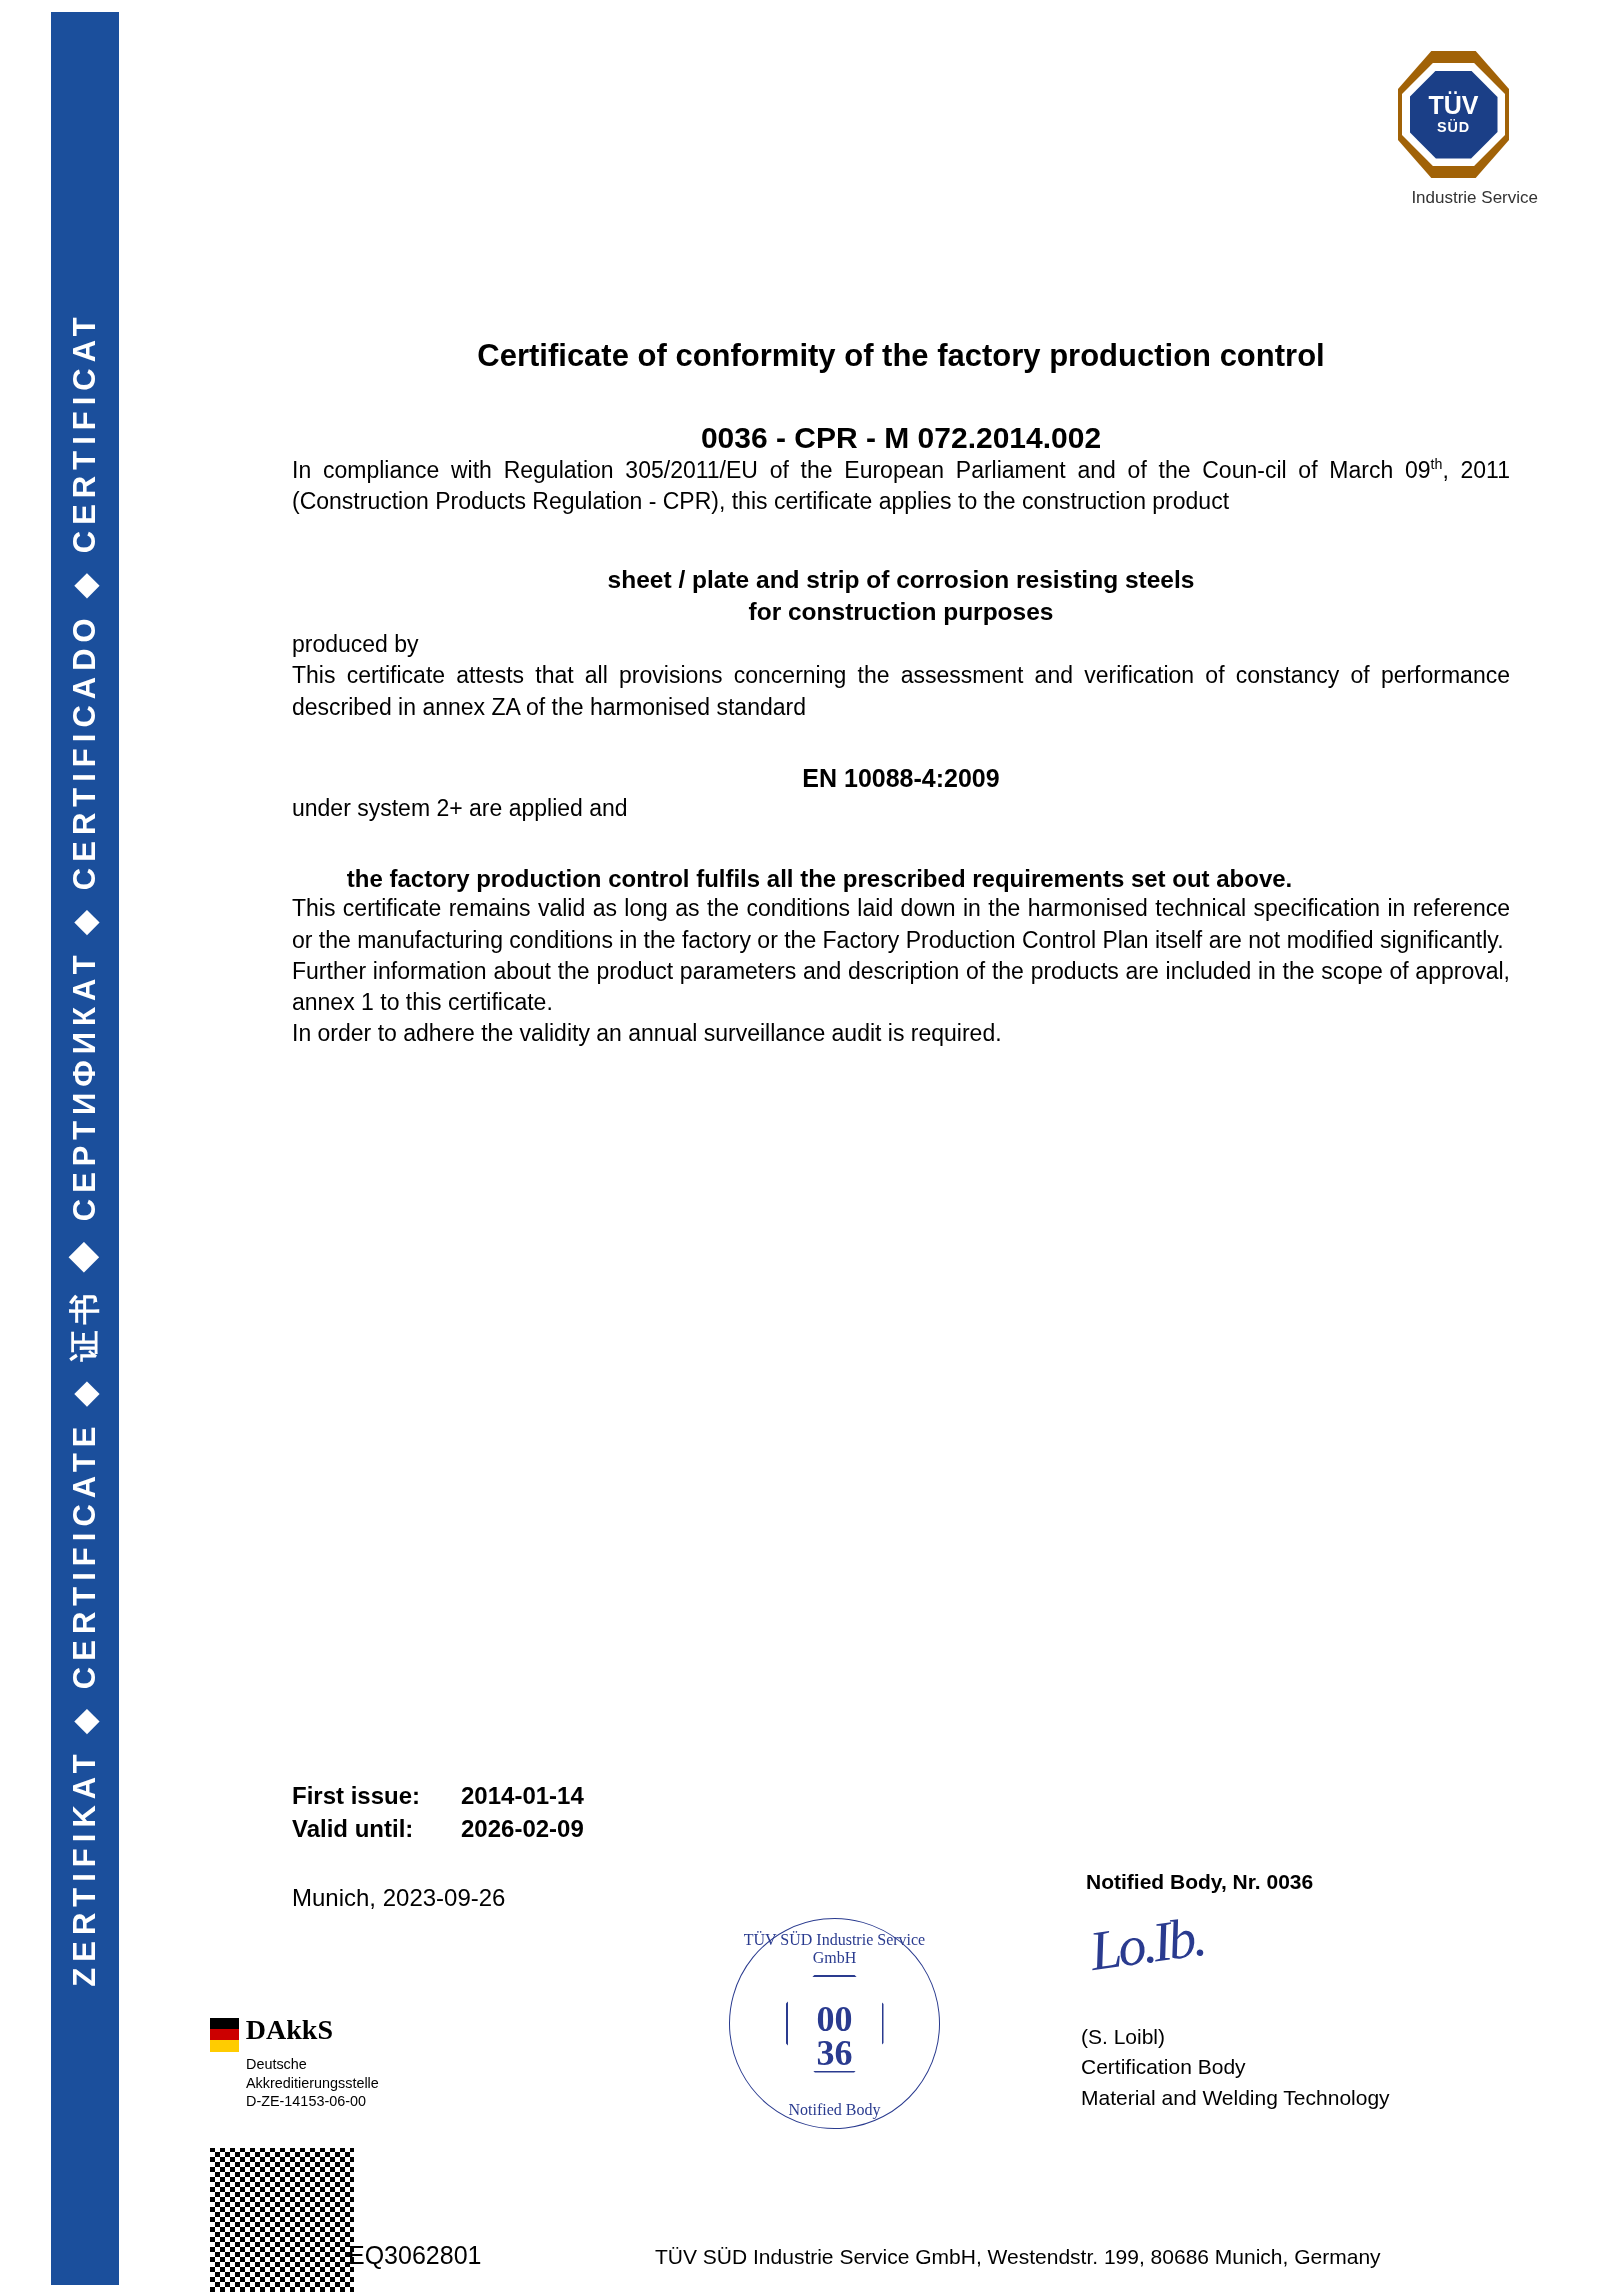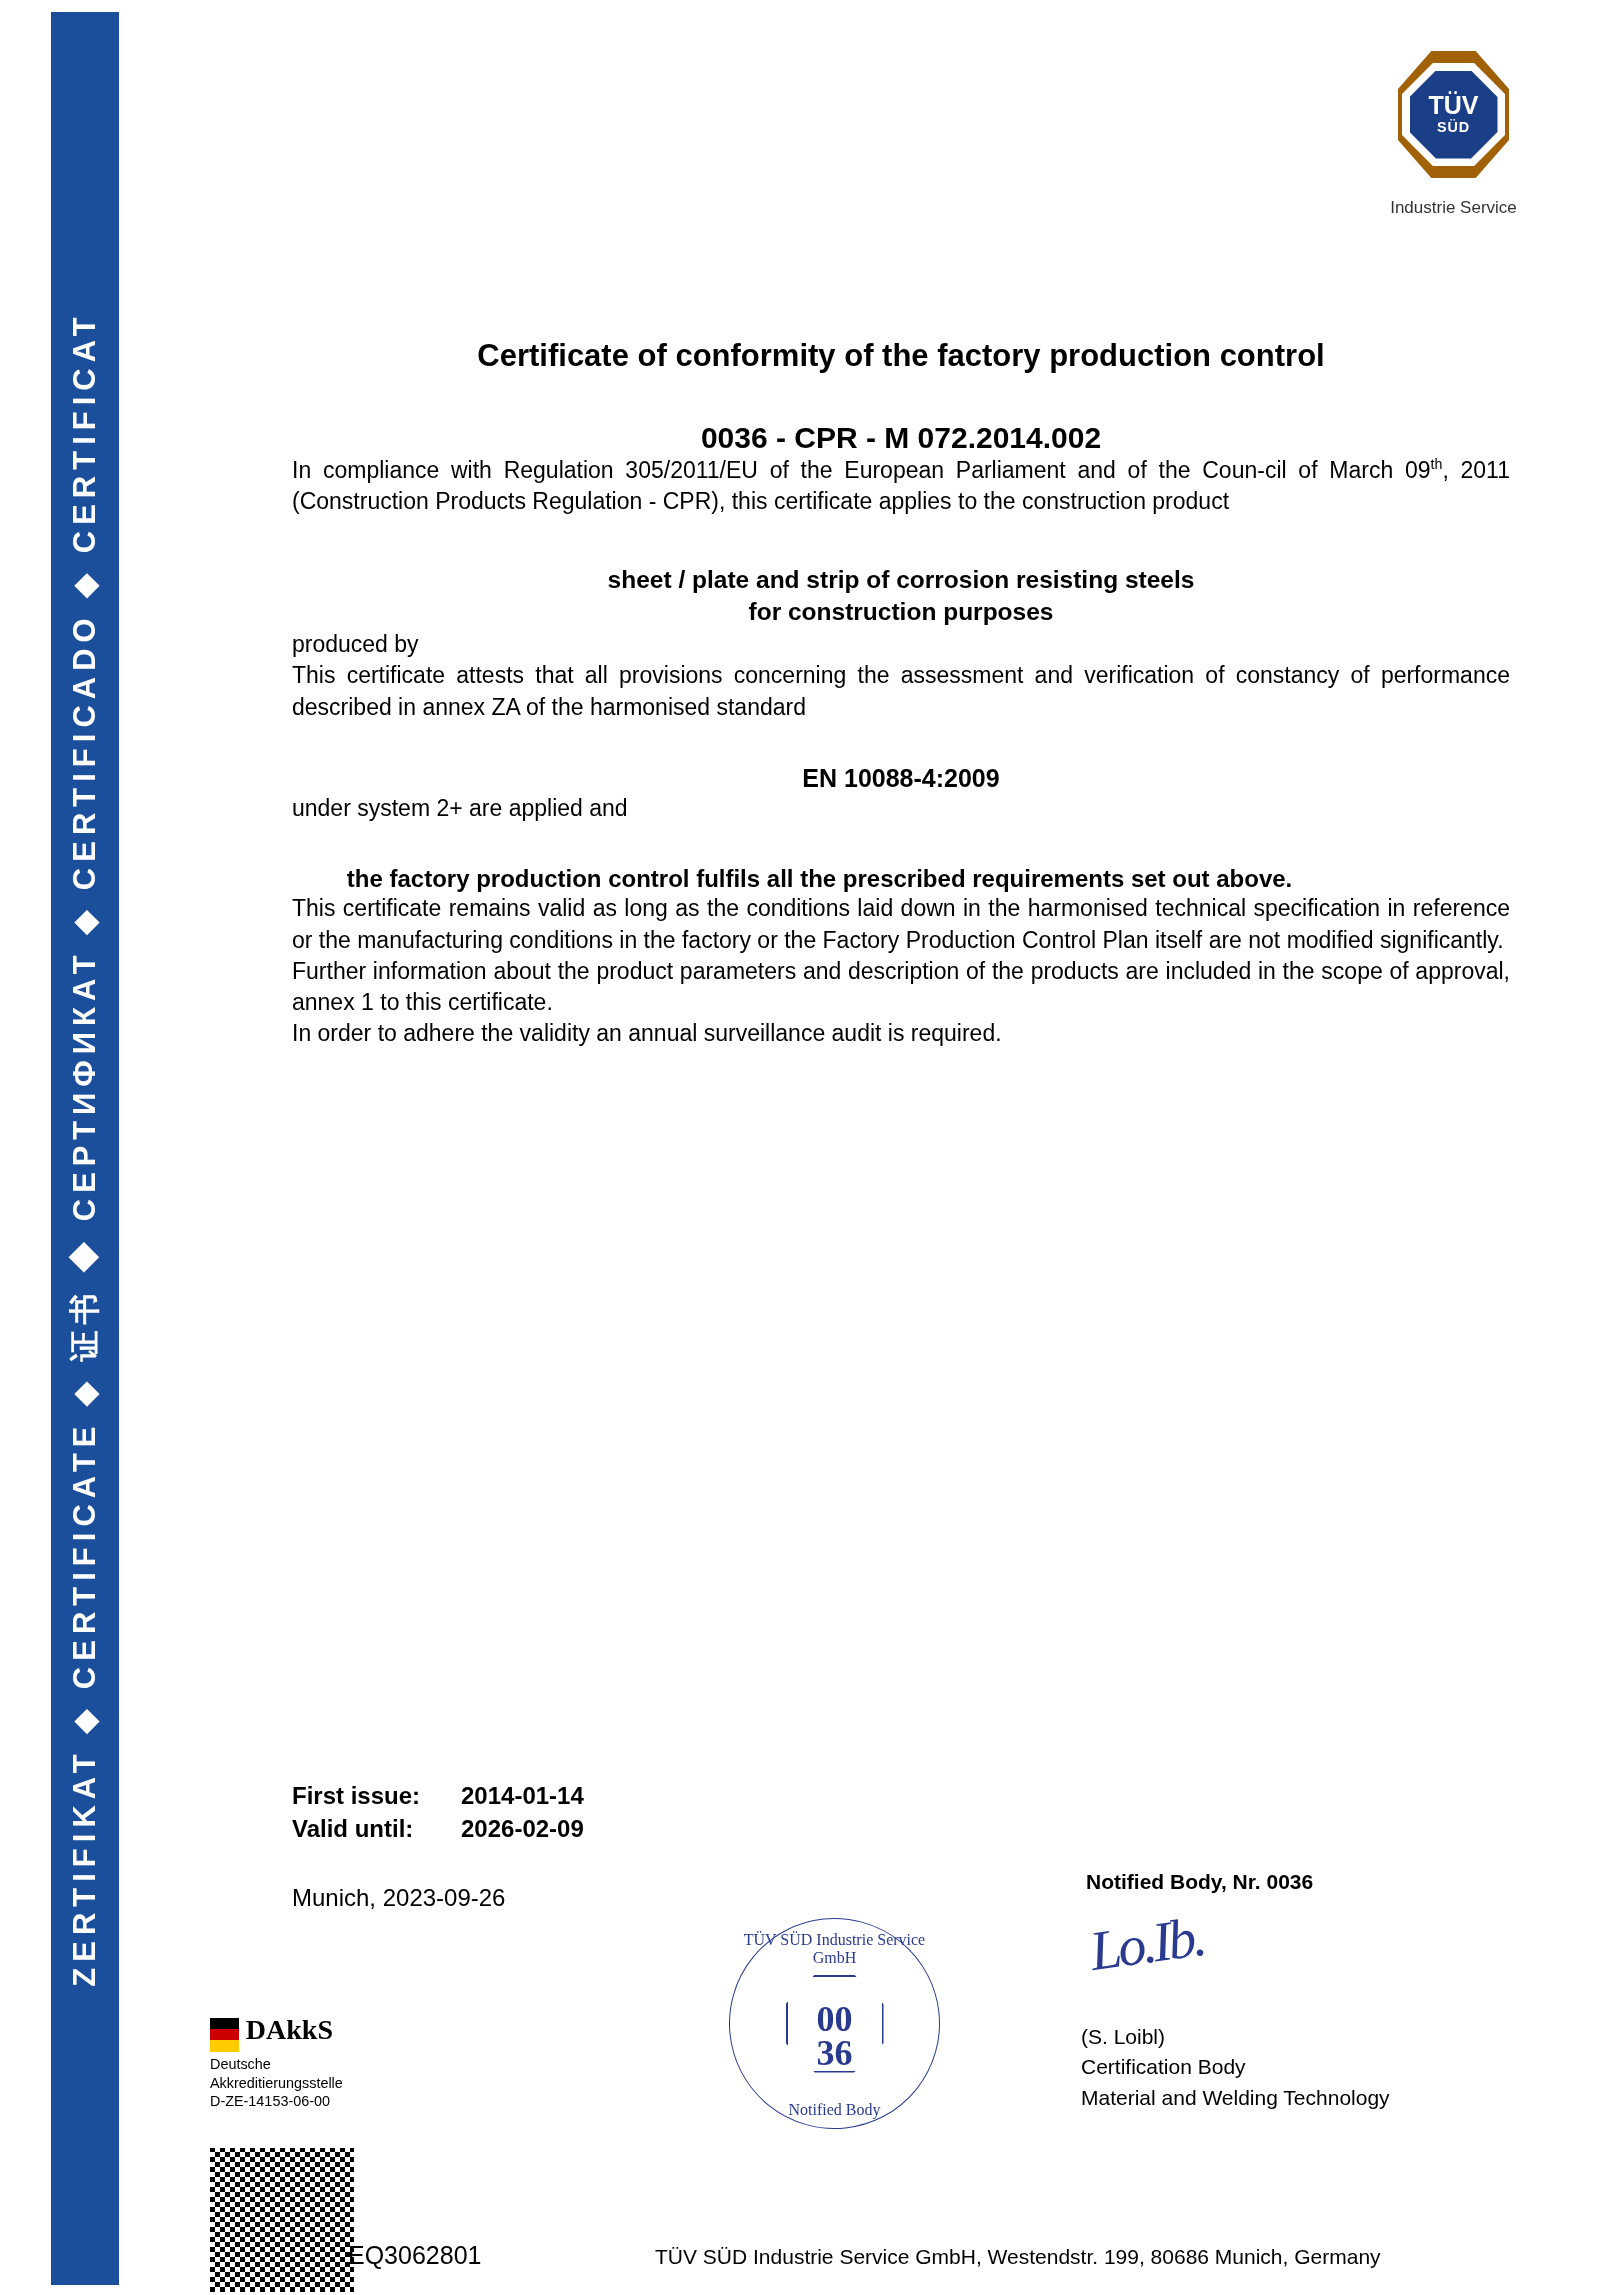--- a/index.html
+++ b/index.html
@@ -59,24 +59,25 @@
     width:88px; height:88px;
     background:#1b3f87;
     clip-path:polygon(30% 0%,70% 0%,100% 30%,100% 70%,70% 100%,30% 100%,0% 70%,0% 30%);
     display:flex; align-items:center; justify-content:center;
     flex-direction:column;
     color:#fff;
   }
   .logo-tuv { font-size:25px; font-weight:700; line-height:1; letter-spacing:0px; }
   .logo-sud { font-size:14.4px; font-weight:700; line-height:1.3; letter-spacing:0.8px; }
   .logo-caption {
-    margin-top:20px;
+    margin-top:10px;
     font-size:17px;
     color:#333;
     font-family:"Liberation Sans", sans-serif;
+    text-align:right;
   }
 
   
   .content {
     position:absolute;
     left:292px; top:0;
     width:1218px;
     padding-top:338px;
   }
   .title {
@@ -233,20 +234,21 @@
   .dakks-name {
     font-family:"Liberation Serif", serif;
     font-size:28px;
     font-weight:700;
     line-height:1;
   }
   .dakks-sub {
     font-size:14.4px;
     line-height:1.28;
     margin-top:3.4px;
+    margin-left:36px;
   }
 
   
   .qr {
     position:absolute;
     left:210px; top:2148px;
     width:144px; height:144px;
     background:
       repeating-linear-gradient(90deg,#000 0 5px,#fff 5px 10px),
       repeating-linear-gradient(0deg,#000 0 5px,#fff 5px 10px);

